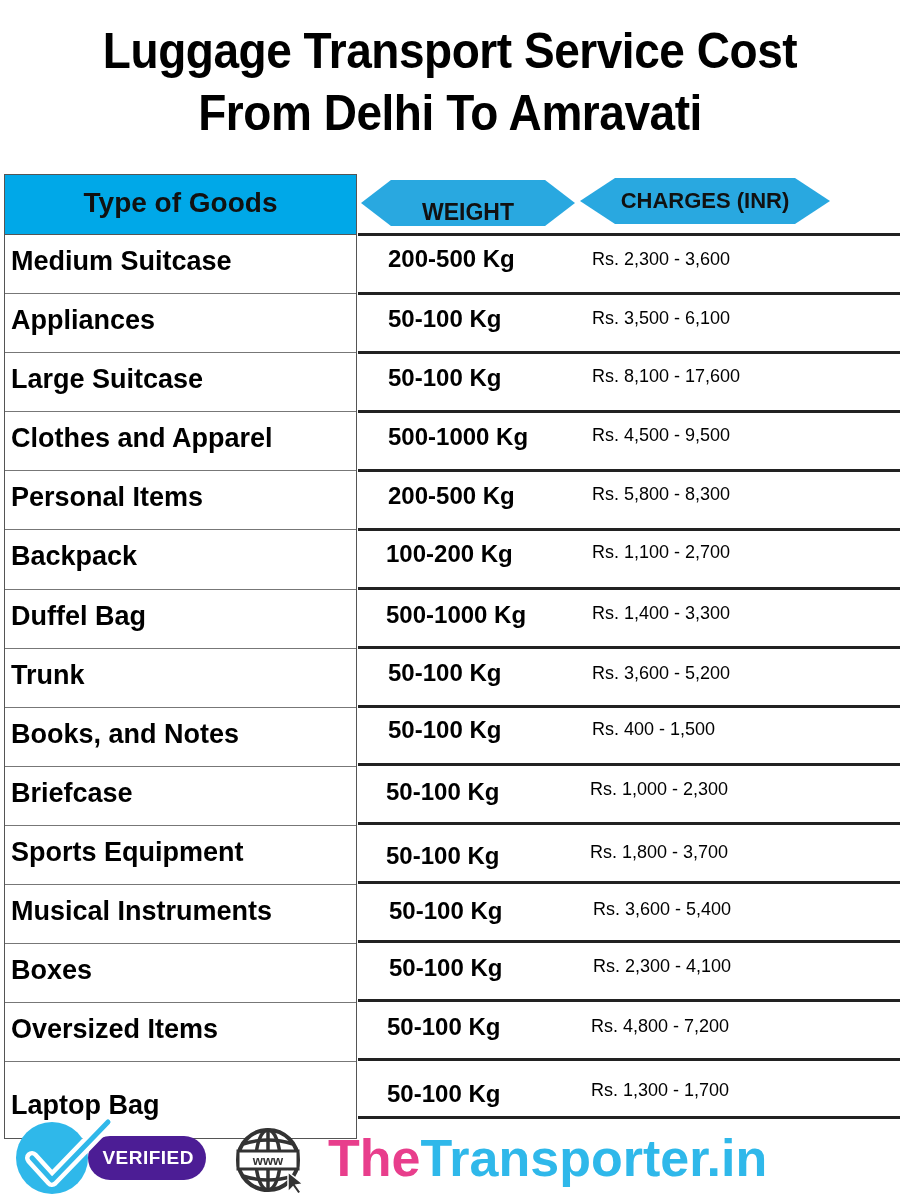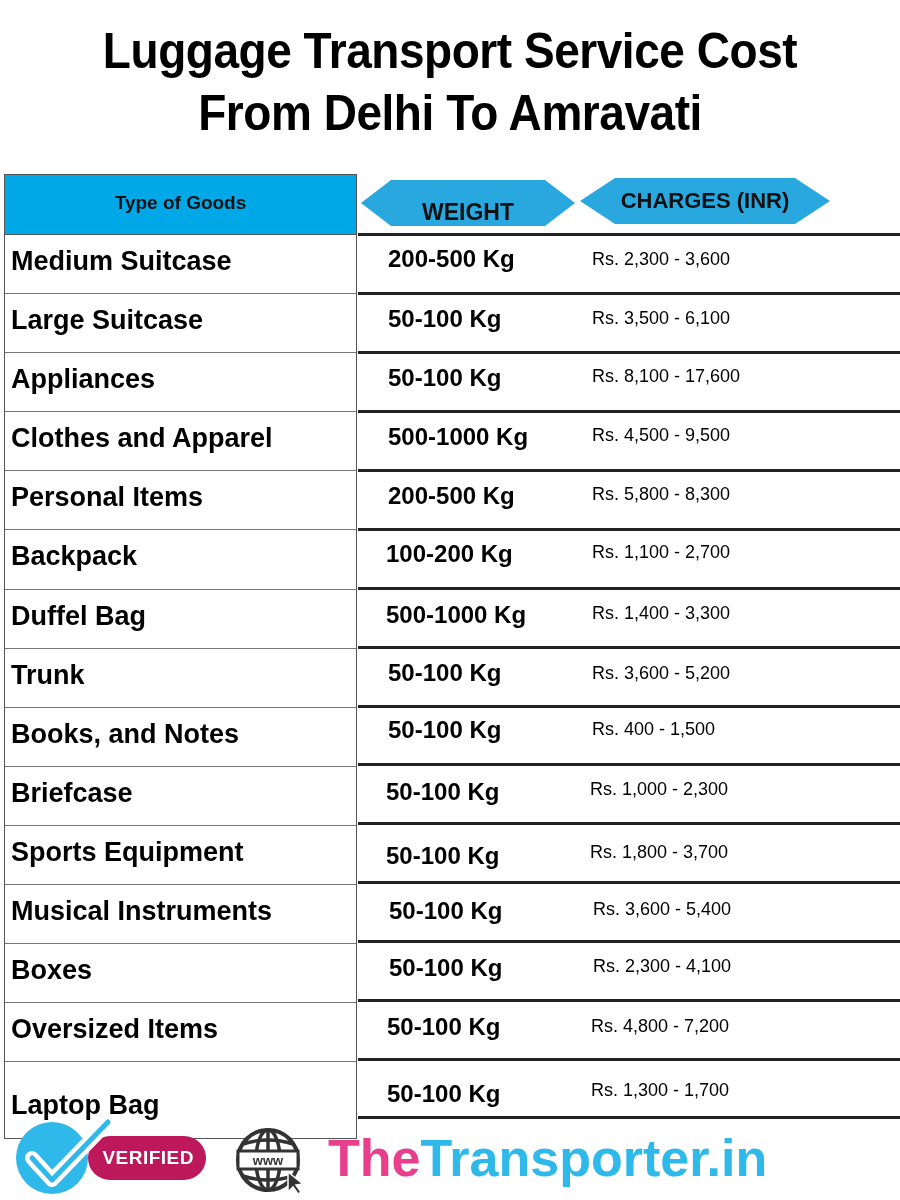--- a/index.html
+++ b/index.html
@@ -13,21 +13,21 @@
   }
 
   
   .goods-table {
     position:absolute; left:4px; top:174px; width:353px;
     border:1.5px solid #555; border-collapse:collapse;
   }
   .goods-header {
     height:60px; background:#00a8e8; border-bottom:1.5px solid #555;
     display:flex; align-items:center; justify-content:center;
-    font-weight:bold; font-size:19px; color:#111; padding-bottom:4px;
+    font-weight:bold; font-size:28px; color:#111; padding-bottom:4px;
   }
   .goods-row {
     height:59.1px; border-bottom:1.5px solid #777;
     font-weight:bold; font-size:27px; padding:10px 0 0 6px; line-height:32px;
   }
   .goods-row:last-child { border-bottom:none;margin-top:17px; }
 
   
   .hex {
     position:absolute; top:180px; height:46px; background:#29a8e0;
@@ -46,21 +46,21 @@
   .ch {
     position:absolute; font-size:18px; white-space:nowrap;
   }
 
   
   .verified {
     position:absolute; left:16px; top:1122px; width:192px; height:72px;
   }
   .verified-pill {
     position:absolute; left:72px; top:14px; width:118px; height:44px;
-    background:#be185d; border-radius:22px;
+    background:#4c1d95; border-radius:22px;
     color:#fff; font-weight:bold; font-size:19px;
     display:flex; align-items:center; justify-content:flex-end; padding-right:12px;
     letter-spacing:0.5px;
   }
   .verified-circle {
     position:absolute; left:0; top:0; width:72px; height:72px; border-radius:50%;
     background:#2fb8ea;
   }
   .globe { position:absolute; left:234px; top:1126px; width:72px; height:68px; }
   .brand {
@@ -74,22 +74,22 @@
 <body>
 
 <div class="title">
   <div>Luggage Transport Service Cost</div>
   <div>From Delhi To Amravati</div>
 </div>
 
 <div class="goods-table">
   <div class="goods-header">Type of Goods</div>
   <div class="goods-row">Medium Suitcase</div>
+  <div class="goods-row">Appliances</div>
   <div class="goods-row">Large Suitcase</div>
-  <div class="goods-row">Appliances</div>
   <div class="goods-row">Clothes and Apparel</div>
   <div class="goods-row">Personal Items</div>
   <div class="goods-row">Backpack</div>
   <div class="goods-row">Duffel Bag</div>
   <div class="goods-row">Trunk</div>
   <div class="goods-row">Books, and Notes</div>
   <div class="goods-row">Briefcase</div>
   <div class="goods-row">Sports Equipment</div>
   <div class="goods-row">Musical Instruments</div>
   <div class="goods-row">Boxes</div>

